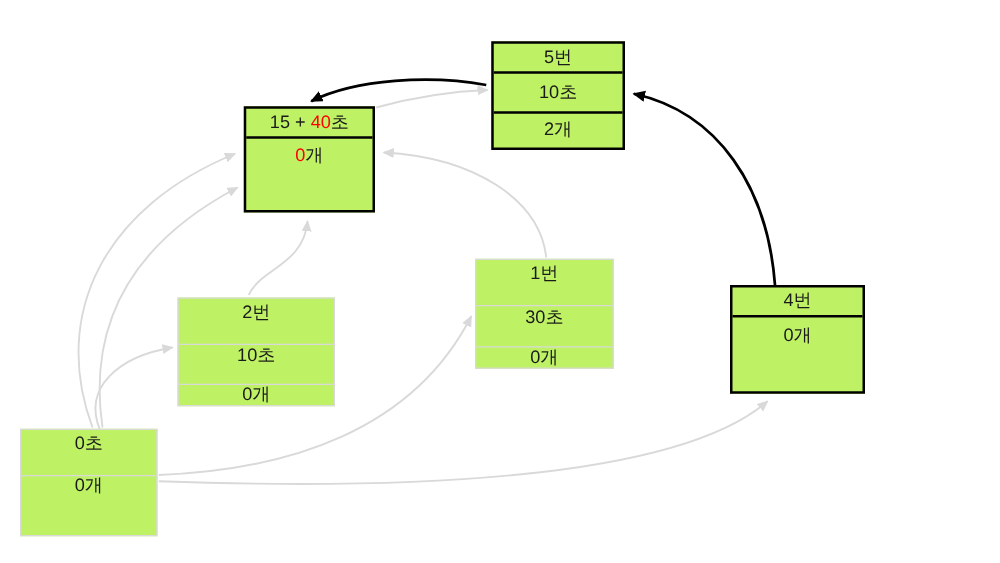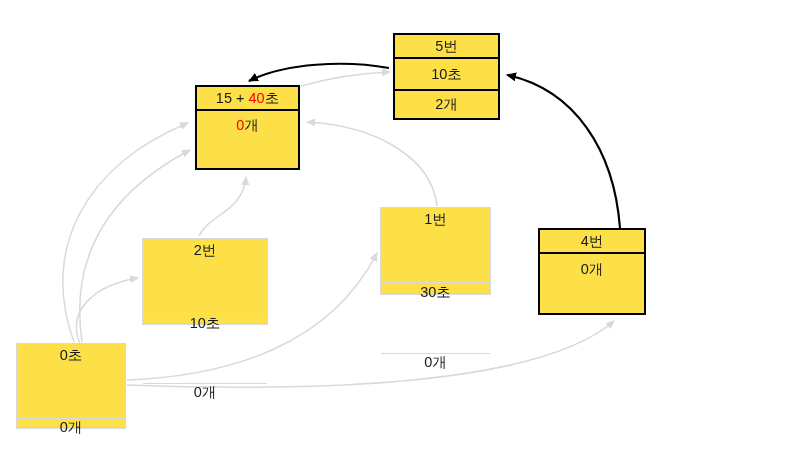--- a/index.html
+++ b/index.html
@@ -21,36 +21,36 @@
     position: absolute;
     left: 0; top: 0;
     width: 800px; height: 450px;
     z-index: 1;
   }
   .node {
     position: absolute;
     z-index: 2;
     display: grid;
     grid-template-rows: 27% 38% 35%;
-    background: #fde047;
+    background: #bef264;
     text-align: right;
     font-size: 14.5px;
     color: #1a1a1a;
     box-sizing: border-box;
   }
   .node .row {
     display: flex;
     align-items: center;
     justify-content: center;
     line-height: 1;
     white-space: pre;
   }
   .node.strong { border: 2px solid #000000; }
   .node.strong .row + .row { border-top: 2px solid #000000; }
-  .node.muted { border: 1.5px solid #d9d9d9; gap: 38px; }
+  .node.muted { border: 1.5px solid #d9d9d9; }
   .node.muted .row + .row { border-top: 1.5px solid #d9d9d9; margin-top: 13px; }
   .hl { color: #ff0000; }
 </style>
 </head>
 <body>
 
 <div class="stage">
 
   <svg class="edges-layer" width="800" height="450" viewBox="0 0 800 450" xmlns="http://www.w3.org/2000/svg">
     <defs>
@@ -91,21 +91,21 @@
     <div class="row">30초</div>
     <div class="row">0개</div>
   </div>
 
   <div class="node muted" style="left:142px; top:238px; width:126px; height:87px">
     <div class="row">2번</div>
     <div class="row">10초</div>
     <div class="row">0개</div>
   </div>
 
-  <div class="node strong" style="left:538px; top:228px; width:108px; height:87px">
+  <div class="node strong" style="left:584px; top:228px; width:108px; height:87px">
     <div class="row">4번</div>
     <div class="row">0개</div>
   </div>
 
   <div class="node muted" style="left:16px; top:343px; width:110px; height:86px">
     <div class="row">0초</div>
     <div class="row">0개</div>
   </div>
 
 </div>

